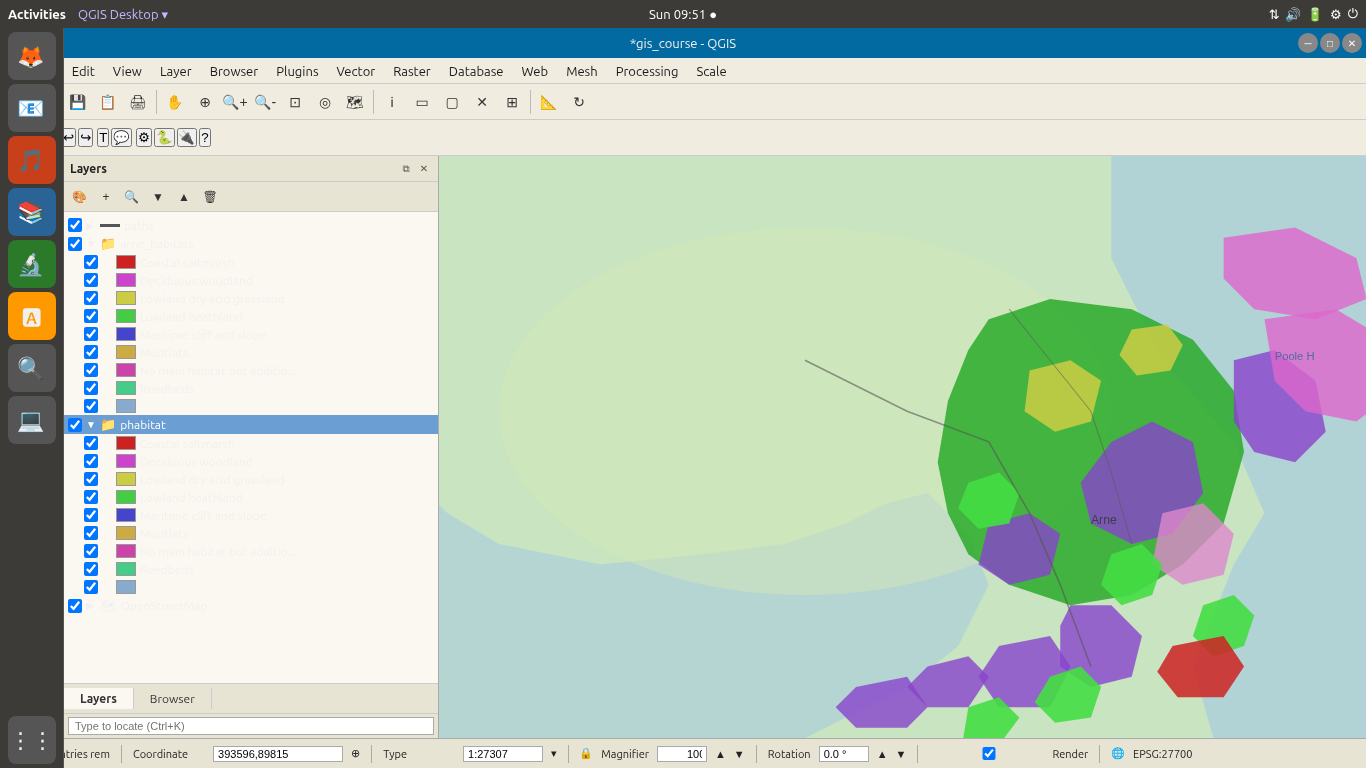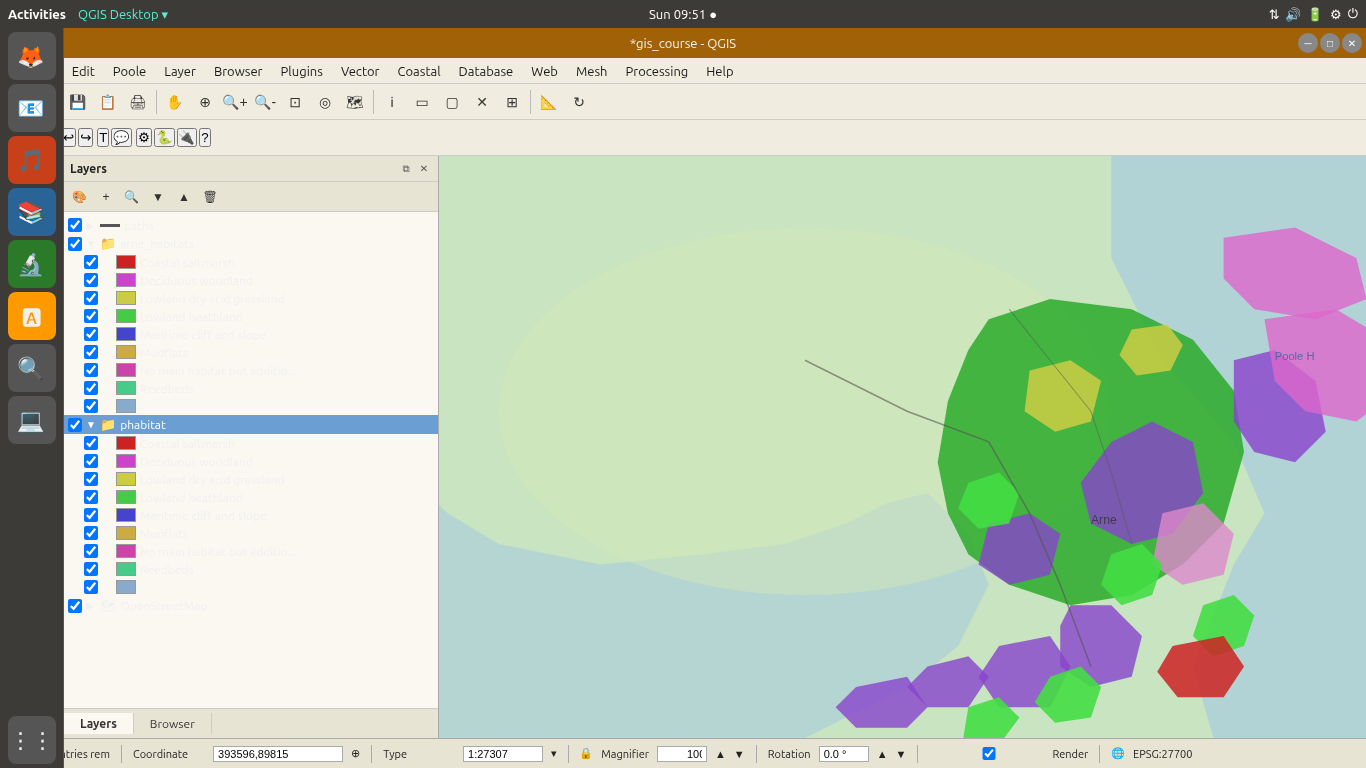--- a/index.html
+++ b/index.html
@@ -1,26 +1,26 @@
 <!DOCTYPE html>
 <html><head>
   <meta charset="utf-8">
   <style>
     * { margin: 0; padding: 0; box-sizing: border-box; }
     body { width: 1366px; height: 768px; overflow: hidden; font-family: 'Ubuntu', 'Liberation Sans', Arial, sans-serif; font-size: 12px; background: #3c3b37; color: #f0f0f0; }
 
     
     #topbar { background: #3c3b37; height: 28px; display: flex; align-items: center; padding: 0 8px; gap: 12px; }
     #topbar .activities { color: #fff; font-size: 13px; font-weight: bold; }
-    #topbar .appname { color: #5eead4; font-size: 13px; display: flex; align-items: center; gap: 4px; }
+    #topbar .appname { color: #c4b5fd; font-size: 13px; display: flex; align-items: center; gap: 4px; }
     #topbar .clock { position: absolute; left: 50%; transform: translateX(-50%); color: #fff; font-size: 13px; }
     #topbar .systray { margin-left: auto; display: flex; align-items: center; gap: 6px; color: #fff; font-size: 13px; }
 
     
-    #titlebar { background: #a16207; height: 30px; display: flex; align-items: center; justify-content: center; position: relative; }
+    #titlebar { background: #0369a1; height: 30px; display: flex; align-items: center; justify-content: center; position: relative; }
     #titlebar .title { color: #f0f0f0; font-size: 13px; }
     #titlebar .wincontrols { position: absolute; right: 4px; display: flex; gap: 2px; }
     #titlebar .winbtn { width: 20px; height: 20px; border-radius: 50%; border: none; cursor: pointer; font-size: 10px; display: flex; align-items: center; justify-content: center; color: #fff; }
     #titlebar .winbtn.min { background: #888; }
     #titlebar .winbtn.max { background: #888; }
     #titlebar .winbtn.close { background: #888; }
 
     
     #menubar { background: #f0ede0; height: 26px; display: flex; align-items: center; padding: 0 4px; gap: 2px; border-bottom: 1px solid #ccc; }
     #menubar .menuitem { padding: 2px 8px; color: #1a1a1a; cursor: pointer; border-radius: 3px; font-size: 13px; }
@@ -100,31 +100,31 @@
     <button class="winbtn min">─</button>
     <button class="winbtn max">□</button>
     <button class="winbtn close">✕</button>
   </div>
 </div>
 
 <div id="menubar">
 
 <span class="menuitem">Project</span>
     <span class="menuitem">Edit</span>
-    <span class="menuitem">Poole</span>
+    <span class="menuitem">View</span>
     <span class="menuitem">Layer</span>
     <span class="menuitem">Browser</span>
     <span class="menuitem">Plugins</span>
     <span class="menuitem">Vector</span>
-    <span class="menuitem">Coastal</span>
+    <span class="menuitem">Raster</span>
     <span class="menuitem">Database</span>
     <span class="menuitem">Web</span>
     <span class="menuitem">Mesh</span>
     <span class="menuitem">Processing</span>
-    <span class="menuitem">Help</span>
+    <span class="menuitem">Scale</span>
   </div>
 
 <div class="toolbar">
   <button class="tbtn" title="New">📄</button>
   <button class="tbtn" title="Open">📂</button>
   <button class="tbtn" title="Save">💾</button>
   <button class="tbtn" title="Save As">📋</button>
   <button class="tbtn" title="Print">🖨</button>
   <div class="sep"></div>
   <button class="tbtn" title="Pan">✋</button>
@@ -331,20 +331,23 @@
         <span class="expand-arrow">▶</span>
         <span style="font-size:13px;margin-right:4px;">🗺</span>
         <span class="label">OpenStreetMap</span>
       </div>
     </div>
 
     <div id="layers-tabs">
       <div class="tab active">Layers</div>
       <div class="tab">Browser</div>
     </div>
+    <div style="background:#e8e4d4; padding:3px 4px; border-top:1px solid #ccc;">
+      <input type="text" style="width: 100%; border: 1px solid rgb(170, 170, 170); padding: 2px 6px; font-size: 11px; background: rgb(255, 255, 255);" placeholder="Type to locate (Ctrl+K)">
+    </div>
   </div>
 
   <div id="map-area">
     <svg id="map-svg" viewBox="0 0 991 570" preserveAspectRatio="xMidYMid slice">
 
       <rect width="991" height="570" fill="#c8e4c0"></rect>
 
       <path d="M 700,0 L 991,0 L 991,570 L 800,570 L 780,500 L 820,400 L 850,350 L 820,280 L 750,200 L 700,100 Z" fill="#a8cce0" opacity="0.7"></path>
       <path d="M 0,300 L 0,570 L 400,570 L 500,520 L 550,480 L 580,420 L 560,370 L 520,330 L 480,340 L 440,360 L 380,380 L 300,390 L 200,400 L 100,380 L 50,350 Z" fill="#a8cce0" opacity="0.6"></path>
 

